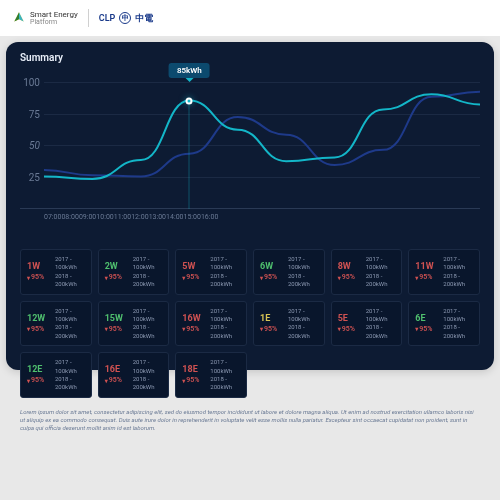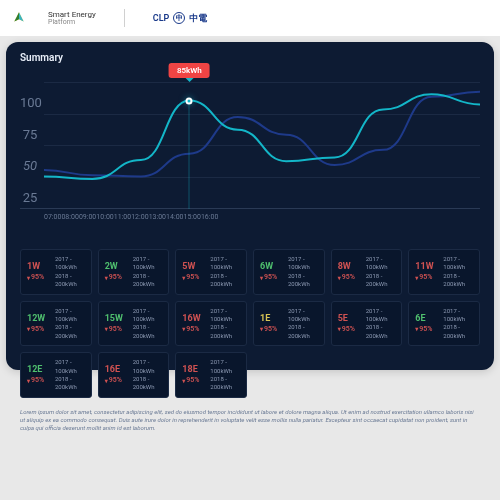--- a/index.html
+++ b/index.html
@@ -7,21 +7,21 @@
     width: 500px; height: 500px;
     background: #e8e8e8;
     font-family: -apple-system, "Segoe UI", Roboto, Arial, sans-serif;
     overflow: hidden;
     font-size: 9px;
   }
   .topbar {
     background: #fff;
     height: 36px;
     display: flex; align-items: center;
-    padding: 0 12px; gap: 22px;
+    padding: 0 12px; gap: 4px;
   }
   .logo-mark {
     width: 14px; height: 14px;
     display: inline-block; position: relative;
   }
   .logo-mark svg { width: 100%; height: 100%; }
   .logo-text { font-size: 8px; color: #333; line-height: 1; }
   .logo-text .sub { font-size: 7px; color: #888; display: block; }
   .divider { width: 1px; height: 18px; background: #d0d0d0; margin: 0 6px; }
   .clp { display: flex; align-items: center; gap: 4px; }
@@ -48,37 +48,36 @@
     position: relative; height: 140px;
     border-bottom: 1px solid #2a3a55;
   }
   .chart .grid { position: absolute; inset: 0; }
   .chart .hline {
     position: absolute; left: 24px; right: 0;
     border-top: 1px solid #1b2a44;
   }
   .chart .ylab {
     position: absolute; left: 0; width: 20px;
-    font-size: 13px; color: #6a7a95; text-align: center;
+    font-size: 10px; color: #6a7a95; text-align: right;
     transform: translateY(-50%);
-    margin-top: 20px;
   }
   .xaxis {
     display: flex; 
     padding-left: 24px; padding-top: 4px;
   }
   .xaxis span { font-size: 7px; color: #6a7a95; }
 
   .chart svg.lines { position: absolute; left: 24px; top: 0; width: calc(100% - 24px); height: 100%; }
 
   .tooltip {
     position: absolute;
     left: 36.5%; top: -6px;
     transform: translateX(-50%);
-    background: #ef4444;
+    background: #0c4a6e;
     color: #fff;
     font-size: 8px; font-weight: 600;
     padding: 3px 8px;
     border-radius: 3px;
     white-space: nowrap;
   }
   .tooltip::after {
     content: "";
     position: absolute;
     left: 50%; bottom: -4px;

